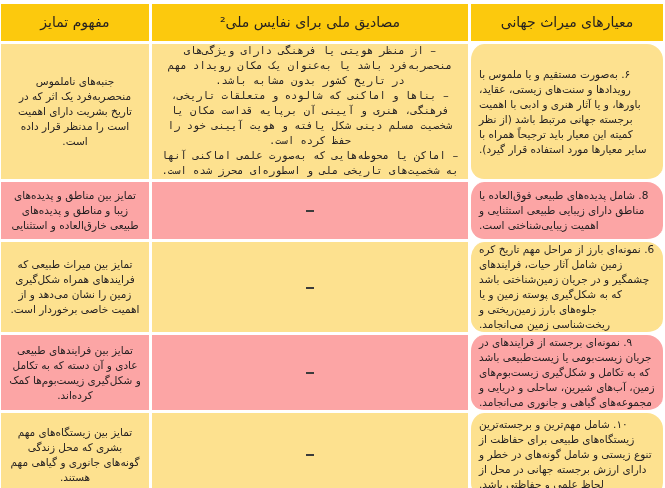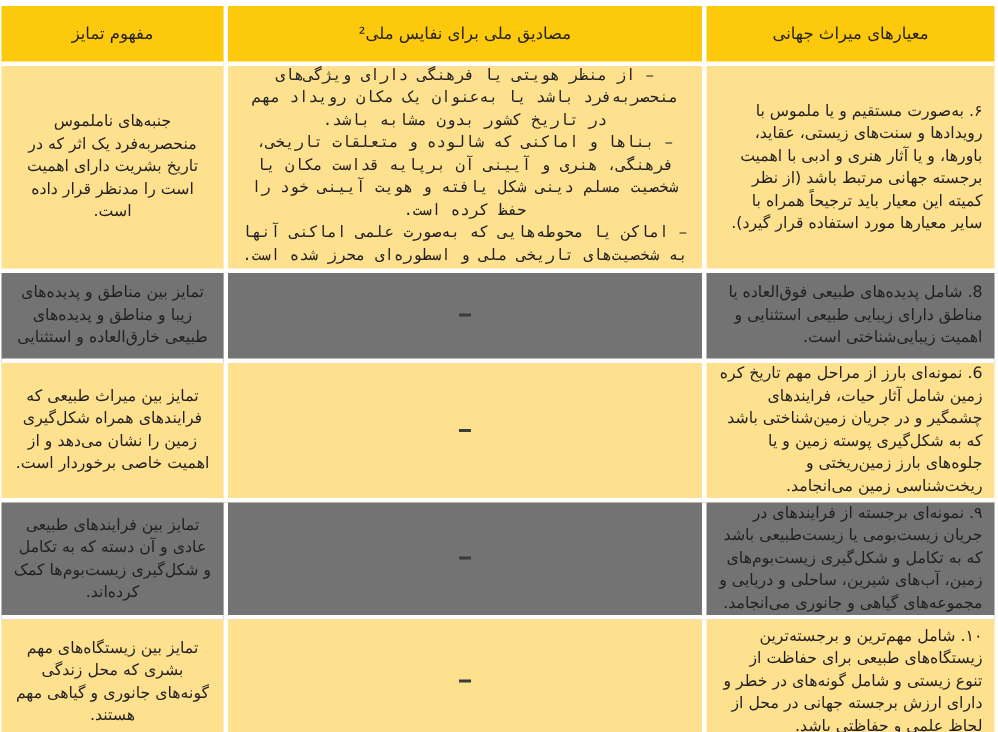--- a/index.html
+++ b/index.html
@@ -1,27 +1,27 @@
 <!DOCTYPE html>
 <html><head>
 <meta charset="utf-8">
 <style>
   html, body { margin: 0; padding: 0; background: #ffffff; }
   body { width: 665px; height: 488px; overflow: hidden; font-family: "DejaVu Sans", sans-serif; }
   .table-wrap { position: absolute; left: 1px; top: 4px; width: 662px; direction: rtl; }
   table { border-collapse: separate; border-spacing: 0; width: 662px; table-layout: fixed; }
   td, th { border-bottom: 3px solid #ffffff; border-left: 3px solid #ffffff; padding: 0 8px; text-align: center; vertical-align: middle; color: #231f20; font-size: 10.5px; line-height: 15px; font-weight: normal; }
   th:last-child, td:last-child { border-left: none; }
-  thead th { background: #fcc90d; height: 37px; font-size: 11px; }
+  thead th { background: #fcc90d; height: 37px; font-size: 14px; }
   tr.y td { background: #fde18f; }
-  tr.g td { background: #737373; }
+  tr.g td { background: #fca5a5; }
   col.c-crit { width: 195px; }
   col.c-nat { width: 319px; }
   col.c-conc { width: 148px; }
-  .crit { text-align: right; }
+  .crit { text-align: left; border-radius: 16px; }
   .nat-list { text-align: center; font-family: Liberation Mono, monospace; }
   .nat-list div { margin: 0; }
   .dash { display: inline-block; width: 8px; height: 2px; background: #3b3b3b; vertical-align: middle; }
 </style>
 </head>
 <body>
 
 <div class="table-wrap">
   <table>
     <colgroup>

